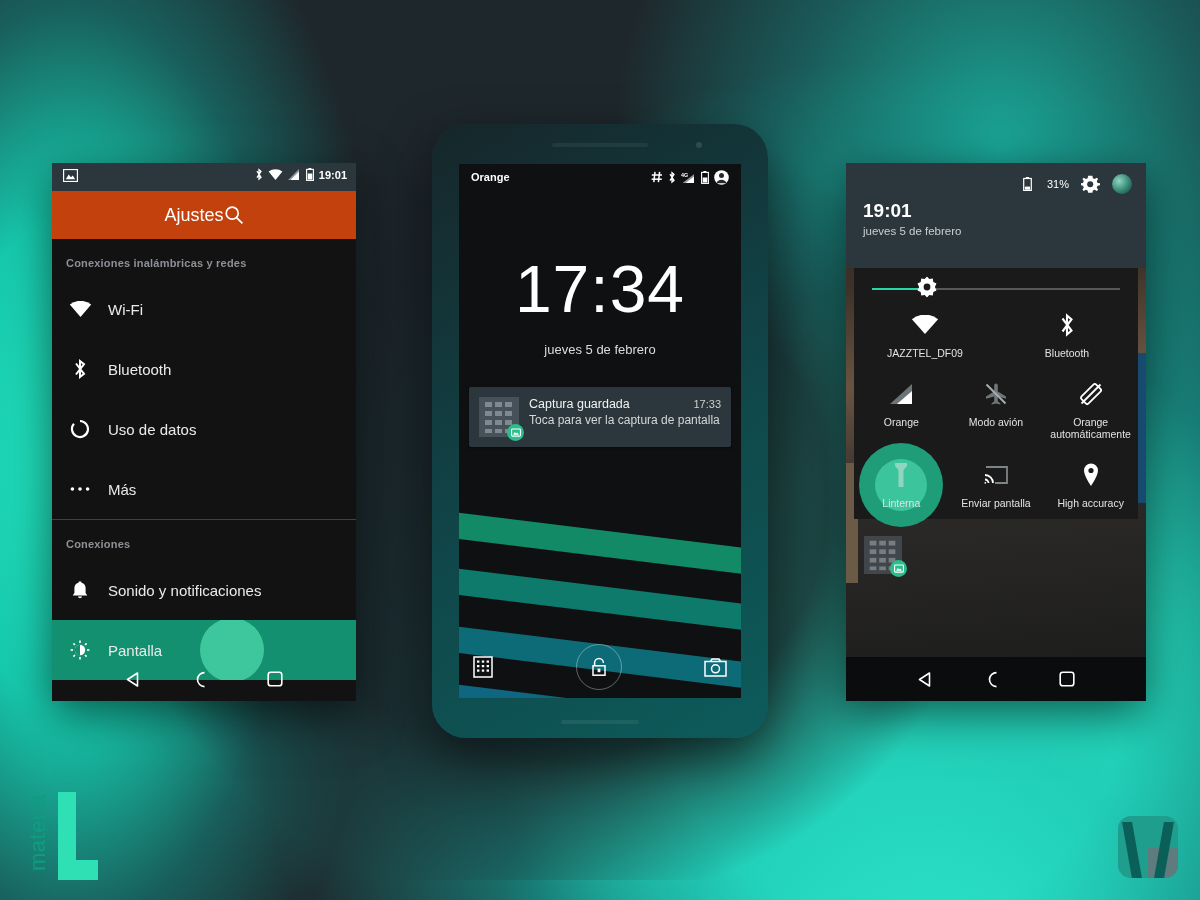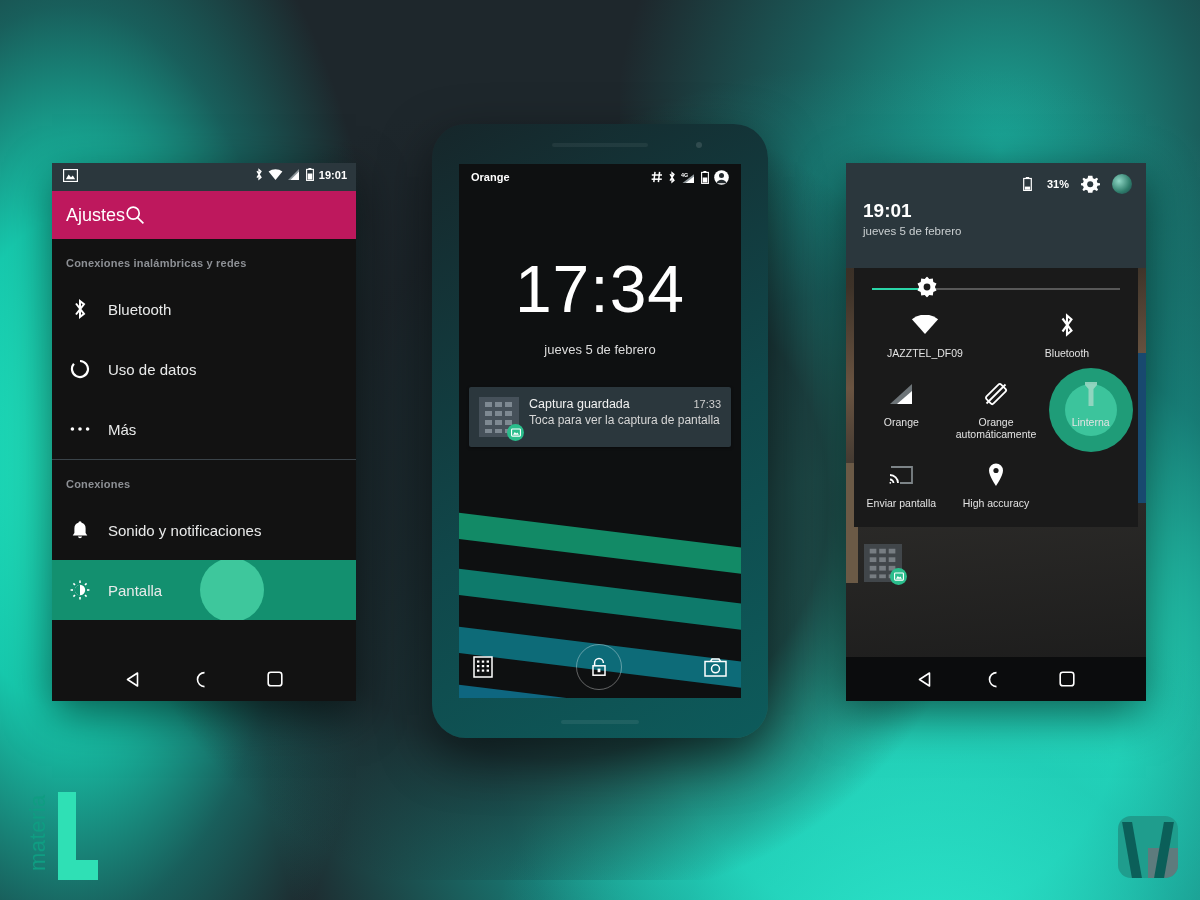--- a/index.html
+++ b/index.html
@@ -24,22 +24,22 @@
 
   
   .scr{position:absolute;overflow:hidden;}
 
   
   #left-phone{position:absolute;left:52px;top:163px;width:304px;height:538px;
     background:#121212;box-shadow:0 14px 42px rgba(0,0,0,.55);}
   #left-phone .statusbar{height:28px;background:#2b373d;position:relative;}
   #left-phone .sb-left{position:absolute;left:11px;top:6px;display:flex;gap:6px;align-items:center;}
   #left-phone .sb-right{position:absolute;right:9px;top:5px;display:flex;gap:5px;align-items:center;color:#fff;font-size:11px;font-weight:bold;}
-  #left-phone .appbar{height:48px;background:#be185d;display:flex;align-items:center;
-     justify-content:flex-start;padding:0 14px;}
+  #left-phone .appbar{height:48px;background:#c2410c;display:flex;align-items:center;
+     justify-content:center;padding:0 14px;}
   #left-phone .appbar .title{color:#fff;font-size:18px;}
   #left-phone .divider{height:1px;background:#3a4349;}
   .sec-head{color:#8d9095;font-size:11px;font-weight:bold;padding:18px 0 10px 14px;letter-spacing:.2px;}
   .srow{display:flex;align-items:center;height:60px;position:relative;overflow:hidden;}
   .srow .ic{width:56px;display:flex;justify-content:center;align-items:center;color:#fff;}
   .srow .lbl{color:#e9eaea;font-size:15px;position:relative;z-index:2;}
   .srow.sel{background:#13906f;}
   .srow .ripple{position:absolute;left:148px;top:-2px;width:64px;height:64px;border-radius:50%;
      background:#3ec79c;z-index:1;}
   #left-phone .navbar{position:absolute;left:0;bottom:0;width:100%;height:44px;
@@ -81,26 +81,26 @@
 
   
   #right-phone{position:absolute;left:846px;top:163px;width:300px;height:538px;background:#0f1112;
      box-shadow:0 14px 42px rgba(0,0,0,.55);overflow:hidden;}
   #right-wall{position:absolute;inset:0;
      background:linear-gradient(175deg,#2a2622 0%,#3d3228 22%,#6a5441 40%,#2b2a28 62%,#1a1a1a 100%);}
   #right-wall .blue{position:absolute;right:0;top:190px;width:14px;height:150px;background:#18496f;}
   #right-wall .blue2{position:absolute;left:0;top:300px;width:12px;height:120px;background:#6b5a46;}
   #right-phone .qs-head{position:relative;height:105px;background:#2b373d;}
   .qs-top{display:flex;justify-content:flex-end;align-items:center;gap:12px;padding:11px 14px 0 0;}
-  .qs-batt{display:flex;align-items:center;gap:15px;color:#fff;font-size:11px;font-weight:bold;}
+  .qs-batt{display:flex;align-items:center;gap:15px;color:#fff;font-size:11px;font-weight:normal;}
   .avatar{width:20px;height:20px;border-radius:50%;
      background:radial-gradient(circle at 35% 35%,#8fd6c5,#2f7d6b 60%,#1b3f48);}
   .qs-clock{color:#fff;font-size:19px;font-weight:bold;padding:6px 0 0 17px;}
   .qs-date{color:#cbd0d2;font-size:11.5px;padding:3px 0 0 17px;}
-  .qs-body{position:relative;background:#1a1a1a;margin:0 8px;padding-bottom:8px;}
+  .qs-body{position:relative;background:#1a1a1a;margin:0 8px;padding-bottom:0;}
   .bright{display:flex;align-items:center;padding:20px 18px 10px 18px;position:relative;}
   .bright .track{flex:1;height:2px;background:#585858;position:relative;}
   .bright .fill{position:absolute;left:0;top:0;height:2px;background:#2ad6a8;}
   .bright .thumb{position:absolute;left:0;top:50%;transform:translate(-50%,-50%);}
   .tiles{display:flex;flex-wrap:wrap;}
   .tile{width:33.333%;box-sizing:border-box;padding:10px 2px 10px 2px;text-align:center;position:relative;}
   .tile .ticon{height:30px;display:flex;align-items:center;justify-content:center;position:relative;z-index:2;}
   .tile .tlbl{color:#e3e3e3;font-size:10.5px;margin-top:7px;line-height:1.15;position:relative;z-index:2;}
   .tile.two-wide{width:50%;}
   .tile .rip-outer{position:absolute;left:50%;top:50%;transform:translate(-50%,-50%);width:84px;height:84px;
@@ -169,20 +169,28 @@
   <div class="appbar">
     <div class="title">Ajustes</div>
     <svg width="20" height="20" viewBox="0 0 20 20">
       <circle cx="8.2" cy="8.2" r="6" fill="none" stroke="#fff" stroke-width="1.7"></circle>
       <line x1="12.6" y1="12.6" x2="18.4" y2="18.4" stroke="#fff" stroke-width="1.7"></line>
     </svg>
   </div>
 
   <div class="sec-head">Conexiones inalámbricas y redes</div>
 
+  <div class="srow">
+    <div class="ic">
+      <svg width="23" height="17" viewBox="0 0 23 17">
+          <path d="M11.5 16 L0.8 3.6 A17 17 0 0 1 22.2 3.6 Z" fill="#fff"></path>
+        </svg>
+    </div>
+    <div class="lbl">Wi-Fi</div>
+  </div>
 
   <div class="srow">
     <div class="ic">
       <svg width="14" height="22" viewBox="0 0 14 22">
           <path d="M3 5.5 L11 15.8 L7 19 L7 3 L11 6.2 L3 16.5" fill="none" stroke="#fff" stroke-width="2"></path>
         </svg>
     </div>
     <div class="lbl">Bluetooth</div>
   </div>
 
@@ -430,20 +438,29 @@
         <div class="ticon">
           <svg width="25" height="22" viewBox="0 0 25 22">
             <path d="M1 21 L23 21 L23 1 Z" fill="#6d7478"></path>
             <path d="M8 21 L23 21 L23 8 Z" fill="#fff"></path>
           </svg>
         </div>
         <div class="tlbl">Orange</div>
       </div>
       <div class="tile">
         <div class="ticon">
+          <svg width="26" height="24" viewBox="0 0 26 24">
+            <path d="M13 1.6 a1.8 1.8 0 0 1 1.8 1.8 L14.8 9.6 L23 14.6 L23 16.8 L14.8 14.4 L14.8 19.4 L17.4 21.2 L17.4 22.6 L13 21.4 L8.6 22.6 L8.6 21.2 L11.2 19.4 L11.2 14.4 L3 16.8 L3 14.6 L11.2 9.6 L11.2 3.4 a1.8 1.8 0 0 1 1.8 -1.8 z" fill="#6f7679"></path>
+            <line x1="3.5" y1="2.5" x2="22.5" y2="21.5" stroke="#a7adaf" stroke-width="2"></line>
+          </svg>
+        </div>
+        <div class="tlbl">Modo avión</div>
+      </div>
+      <div class="tile">
+        <div class="ticon">
           <svg width="26" height="26" viewBox="0 0 26 26">
             <rect x="8" y="2.6" width="10" height="20.8" rx="2" fill="none" stroke="#fff" stroke-width="1.8" transform="rotate(45 13 13)"></rect>
             <line x1="3.5" y1="22.5" x2="22.5" y2="3.5" stroke="#fff" stroke-width="1.8"></line>
           </svg>
         </div>
         <div class="tlbl">Orange automáticamente</div>
       </div>
 
       <div class="tile">
         <div class="rip-outer"></div>

